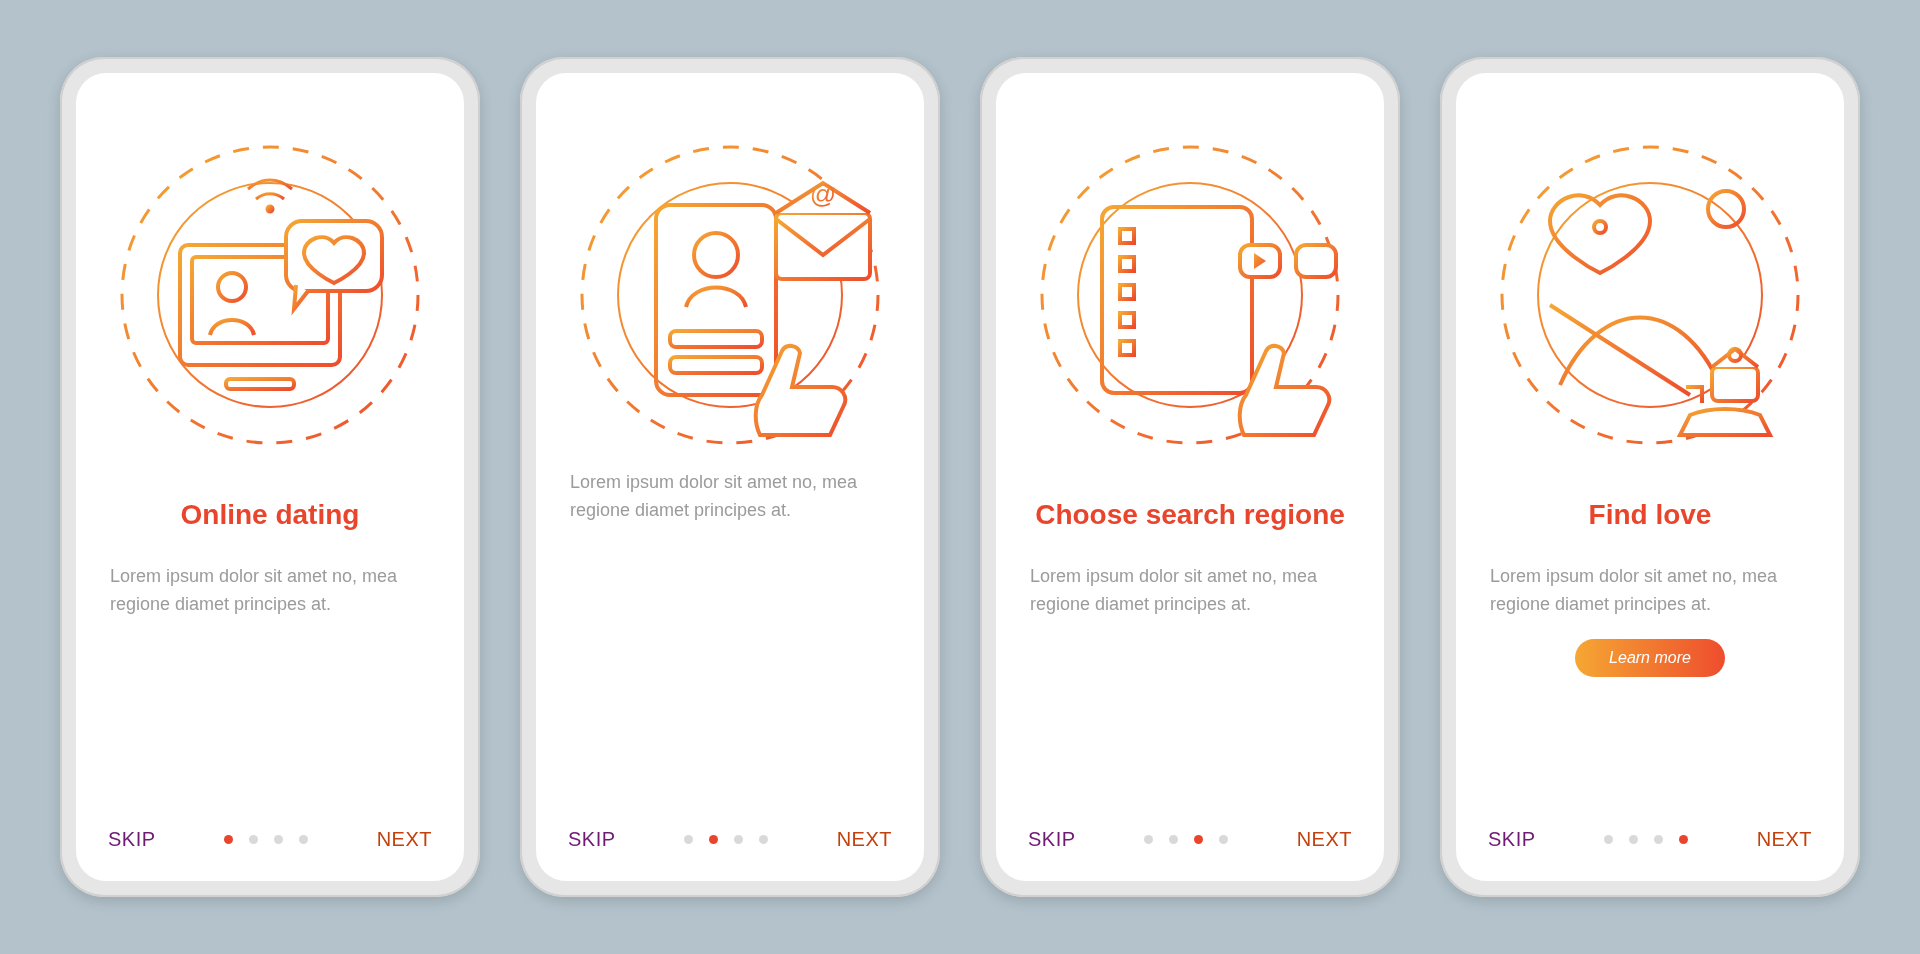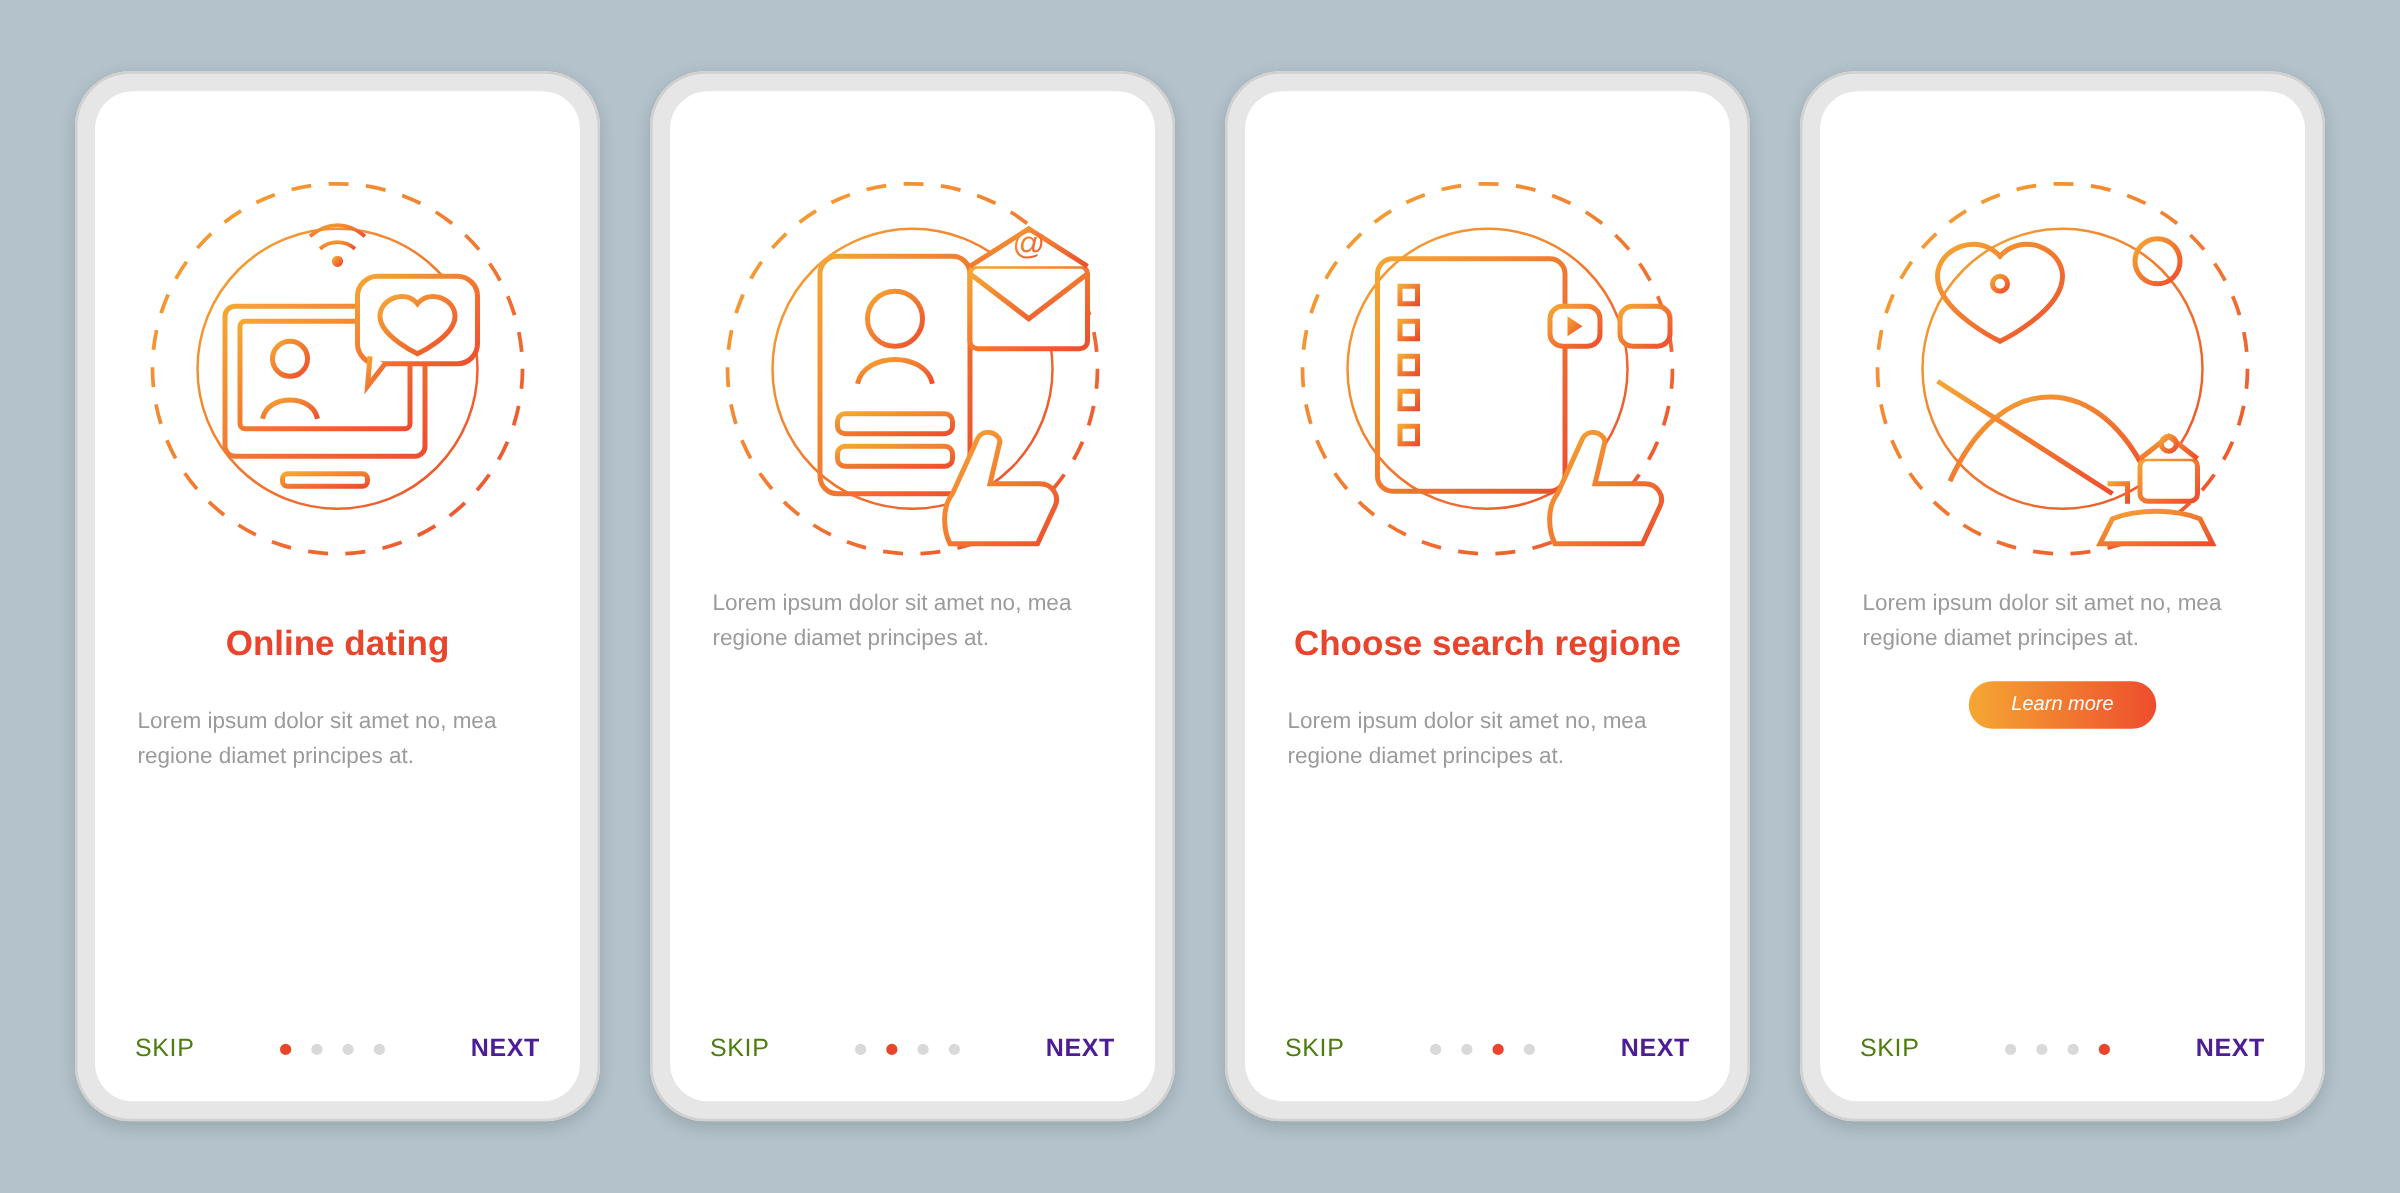--- a/index.html
+++ b/index.html
@@ -77,22 +77,22 @@
   font-style: italic;
 }
 .footer-nav {
   width: 100%;
   display: flex;
   justify-content: space-between;
   align-items: center;
   padding: 0 4px;
   margin-top: 24px;
 }
-.skip  { color: #4d7c0f; font-size: 20px; letter-spacing: .5px; }
-.next  { color: #4c1d95; font-size: 20px; font-weight: 700; letter-spacing: .5px; }
+.skip  { color: #701a75; font-size: 20px; letter-spacing: .5px; }
+.next  { color: #c2410c; font-size: 20px; font-weight: 400; letter-spacing: .5px; }
 .dots  { display: flex; gap: 16px; }
 .dot   { width: 9px; height: 9px; border-radius: 50%; background: #d9d9d9; }
 .dot.active { background: #e9452c; }
 
 </style>
 </head>
 <body>
 
 <div class="stage">
 
@@ -287,20 +287,21 @@
           </g>
 
           <g stroke="url(#g4)" stroke-width="4" fill="#fff">
             <path d="M200 280c20-8 50-8 70 0l10 20h-90z"></path>
             <rect x="222" y="232" width="46" height="34" rx="6"></rect>
             <path d="M222 232l23-18 23 18"></path>
             <circle cx="245" cy="220" r="6" fill="none"></circle>
           </g>
         </svg>
       </div>
+      <div class="slide-title">Find love</div>
       <p class="slide-body">Lorem ipsum dolor sit amet no, mea regione diamet principes at.</p>
       <button class="cta-btn">Learn more</button>
       <div class="spacer"></div>
       <div class="footer-nav">
         <span class="skip">SKIP</span>
         <div class="dots">
           <span class="dot"></span>
           <span class="dot"></span>
           <span class="dot"></span>
           <span class="dot active"></span>

